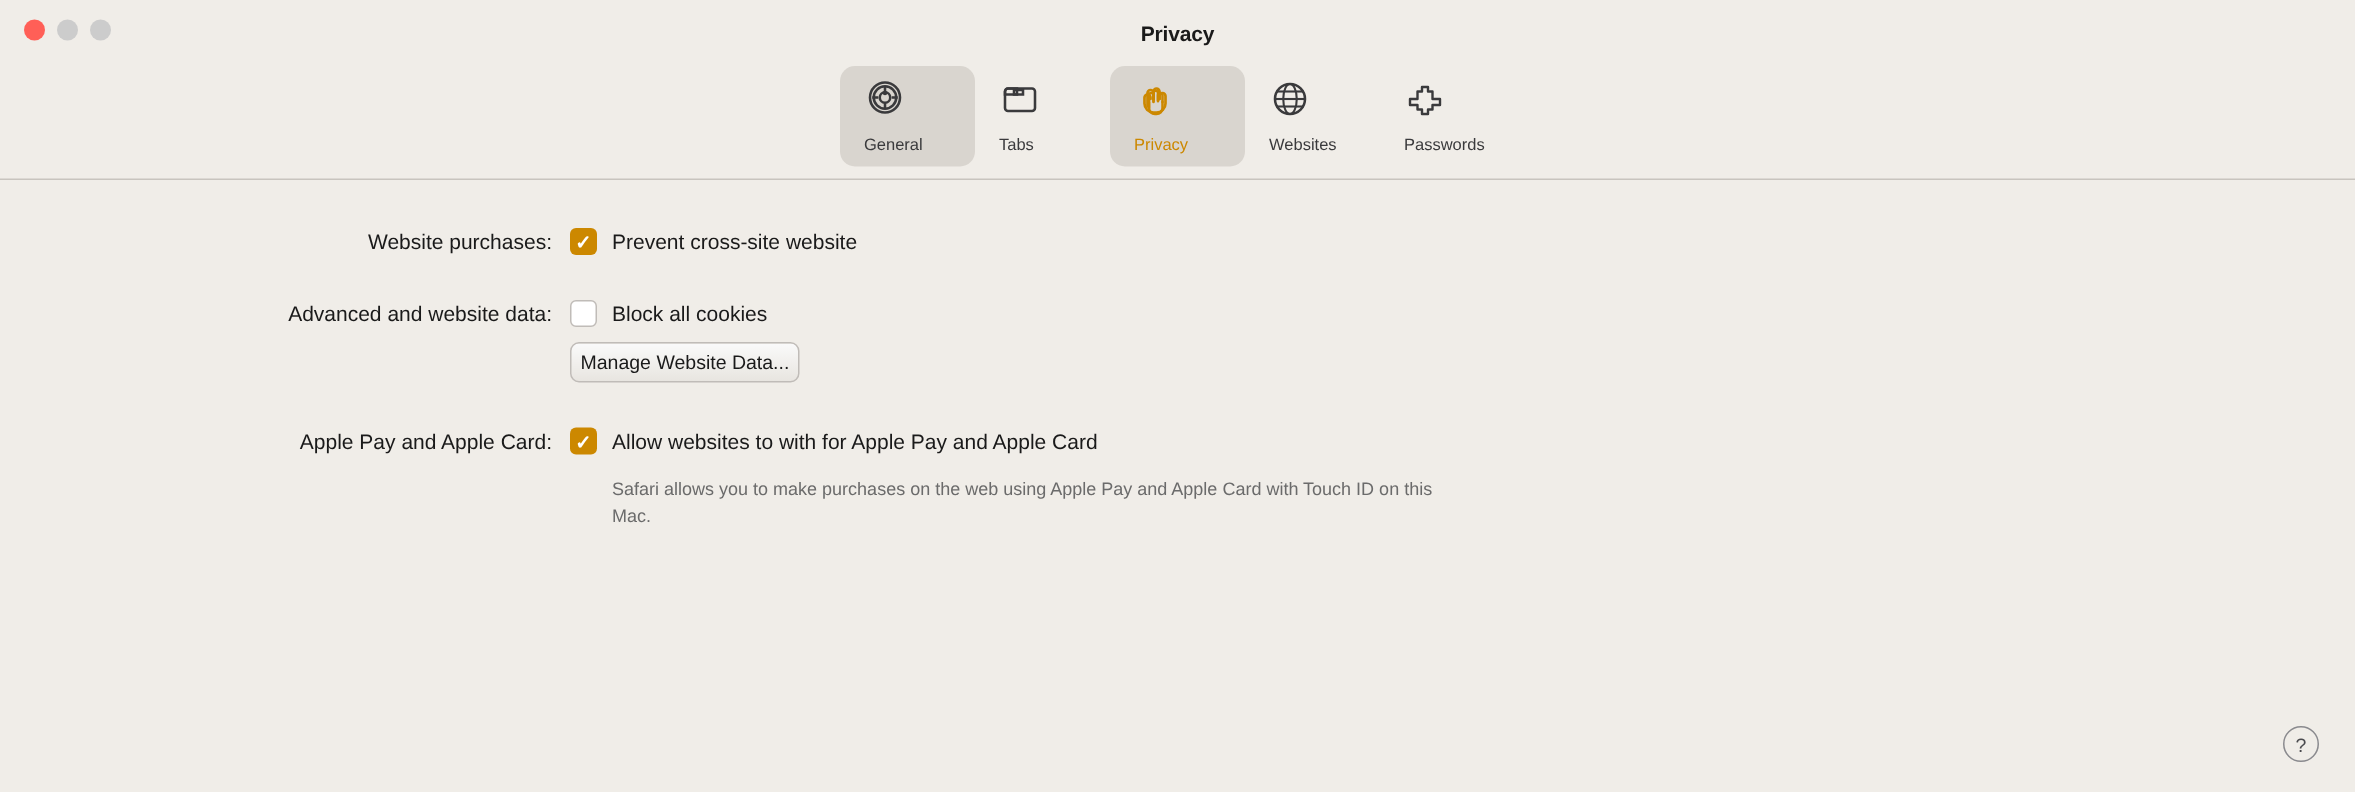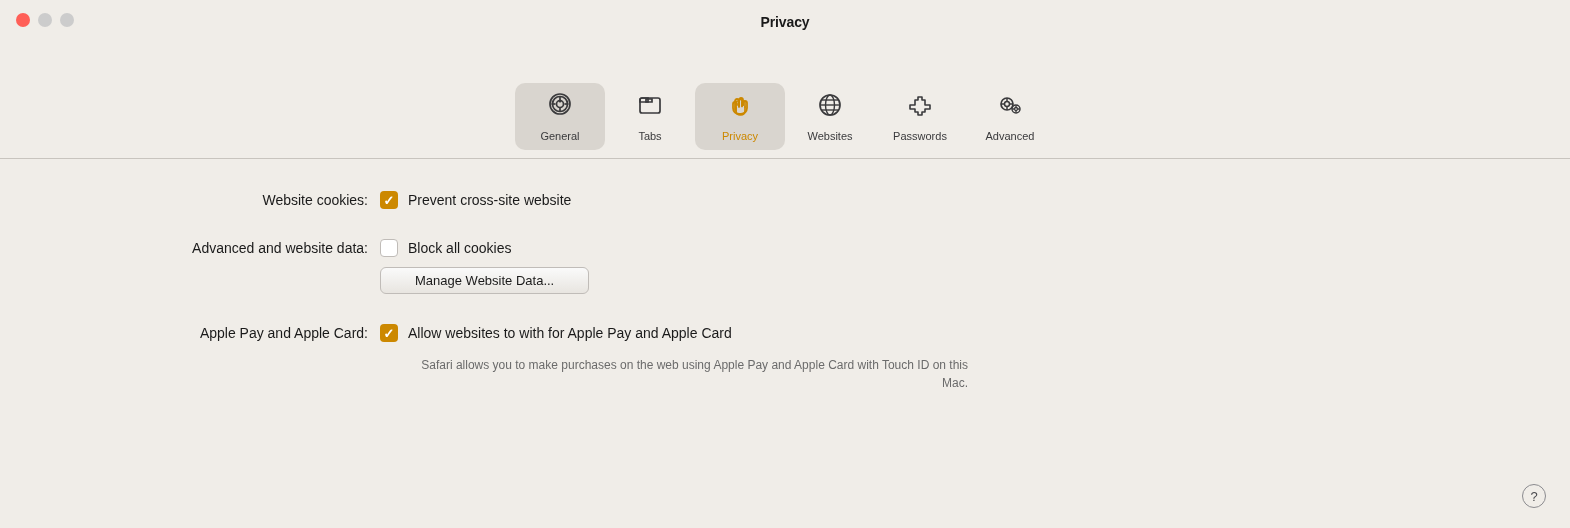--- a/index.html
+++ b/index.html
@@ -57,30 +57,28 @@
       align-items: center;
       justify-content: center;
       padding: 4px 20px 8px;
       gap: 0px;
       background-color: #F0EDE8;
     }
 
     .toolbar-item {
       display: flex;
       flex-direction: column;
-      align-items: center;
       justify-content: center;
       padding: 8px 16px;
       border-radius: 10px;
       cursor: pointer;
       min-width: 90px;
       gap: 6px;
       background: transparent;
       border: none;
-      margin-top: 39px;
     }
 
     .toolbar-item.active {
       background-color: #D9D5CF;
     }
 
     .toolbar-icon {
       font-size: 28px;
       color: #3a3a3c;
       line-height: 1;
@@ -176,21 +174,21 @@
       font-size: 13px;
       font-weight: 700;
       line-height: 1;
     }
 
     
     .manage-btn {
       background: linear-gradient(to bottom, #FAFAFA, #E8E5E0);
       border: 1px solid #C0BCB8;
       border-radius: 6px;
-      padding: 5px 34px;
+      padding: 5px 6px;
       font-size: 13px;
       color: #1a1a1a;
       cursor: pointer;
       font-family: inherit;
     }
 
     .apple-pay-desc {
       font-size: 12px;
       color: #6b6b6b;
       margin-top: 4px;
@@ -303,50 +301,29 @@
 
   <div class="toolbar-item">
     <span class="toolbar-icon">
       <svg class="icon-svg" viewBox="0 0 28 28" fill="none" xmlns="http://www.w3.org/2000/svg">
         <path d="M4 14h5v-5h3V6h4v3h3v5h5v4h-5v3h-3v3h-4v-3h-3v-3H4v-4z" stroke="#3a3a3c" stroke-width="1.6" fill="none" stroke-linejoin="round"></path>
       </svg>
     </span>
     <span class="toolbar-label">Passwords</span>
   </div>
 
-  <div class="toolbar-item">
-    <span class="toolbar-icon">
-      <svg class="icon-svg" viewBox="0 0 28 28" fill="none" xmlns="http://www.w3.org/2000/svg">
-        <circle cx="11" cy="13" r="6" stroke="#3a3a3c" stroke-width="1.7" fill="none"></circle>
-        <path d="M11 9.5a1.5 1.5 0 0 1 0 3 1.5 1.5 0 0 1 0-3z" fill="none"></path>
-        <circle cx="11" cy="13" r="2.5" stroke="#3a3a3c" stroke-width="1.5" fill="none"></circle>
-        <line x1="11" y1="7" x2="11" y2="10" stroke="#3a3a3c" stroke-width="1.5"></line>
-        <line x1="11" y1="16" x2="11" y2="19" stroke="#3a3a3c" stroke-width="1.5"></line>
-        <line x1="5" y1="13" x2="8" y2="13" stroke="#3a3a3c" stroke-width="1.5"></line>
-        <line x1="14" y1="13" x2="17" y2="13" stroke="#3a3a3c" stroke-width="1.5"></line>
-
-        <circle cx="20" cy="18" r="4" stroke="#3a3a3c" stroke-width="1.5" fill="none"></circle>
-        <circle cx="20" cy="18" r="1.5" stroke="#3a3a3c" stroke-width="1.3" fill="none"></circle>
-        <line x1="20" y1="14.5" x2="20" y2="16" stroke="#3a3a3c" stroke-width="1.3"></line>
-        <line x1="20" y1="20" x2="20" y2="21.5" stroke="#3a3a3c" stroke-width="1.3"></line>
-        <line x1="16.5" y1="18" x2="18" y2="18" stroke="#3a3a3c" stroke-width="1.3"></line>
-        <line x1="22" y1="18" x2="23.5" y2="18" stroke="#3a3a3c" stroke-width="1.3"></line>
-      </svg>
-    </span>
-    <span class="toolbar-label">Advanced</span>
-  </div>
 
 </div>
 
 <div class="divider"></div>
 
 <div class="content">
 
   <div class="settings-row">
-    <div class="settings-label">Website cookies:</div>
+    <div class="settings-label">Website purchases:</div>
     <div class="settings-control">
       <div class="checkbox-row">
         <div class="checkbox-wrapper checked">
           <span class="checkbox-check">✓</span>
         </div>
         <span class="checkbox-label">Prevent cross-site website</span>
       </div>
     </div>
   </div>
 
@@ -363,19 +340,19 @@
 
   <div class="settings-row">
     <div class="settings-label">Apple Pay and Apple Card:</div>
     <div class="settings-control">
       <div class="checkbox-row">
         <div class="checkbox-wrapper checked">
           <span class="checkbox-check">✓</span>
         </div>
         <span class="checkbox-label">Allow websites to with for Apple Pay and Apple Card</span>
       </div>
-      <p class="apple-pay-desc" style="margin-left:28px;text-align:right;">Safari allows you to make purchases on the web using Apple Pay and Apple Card with Touch ID on this Mac.</p>
+      <p class="apple-pay-desc" style="margin-left:28px;">Safari allows you to make purchases on the web using Apple Pay and Apple Card with Touch ID on this Mac.</p>
     </div>
   </div>
 
 </div>
 
 <button class="help-btn">?</button>
 
 </body></html>

